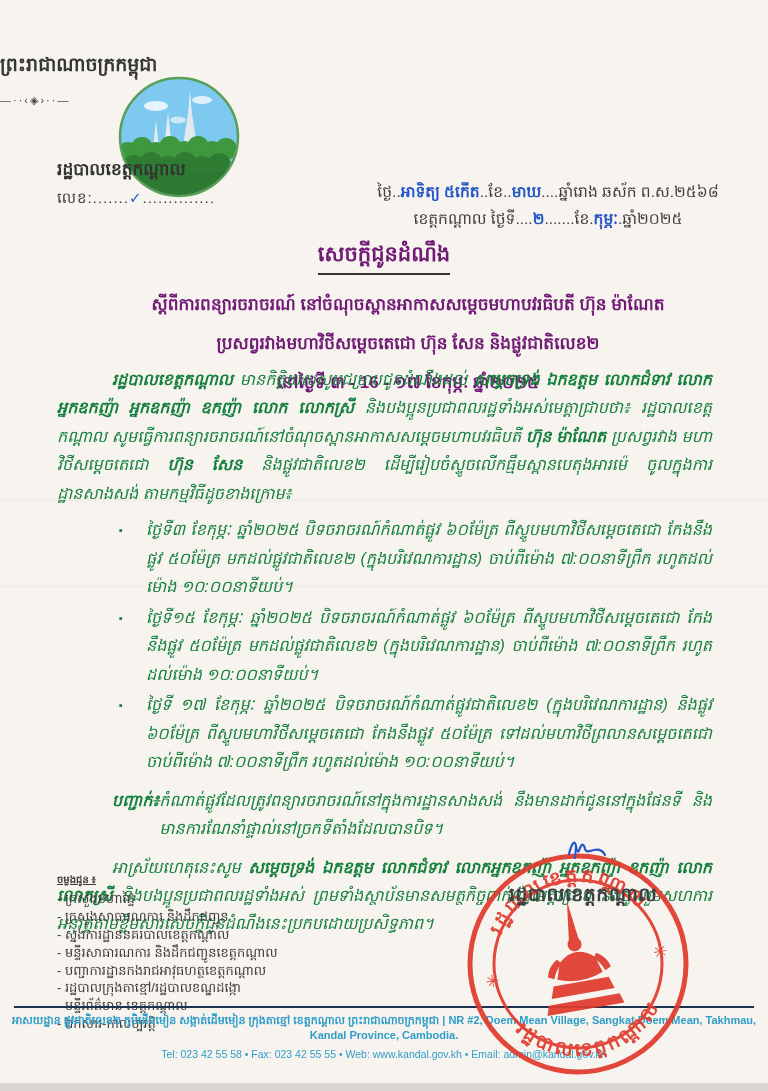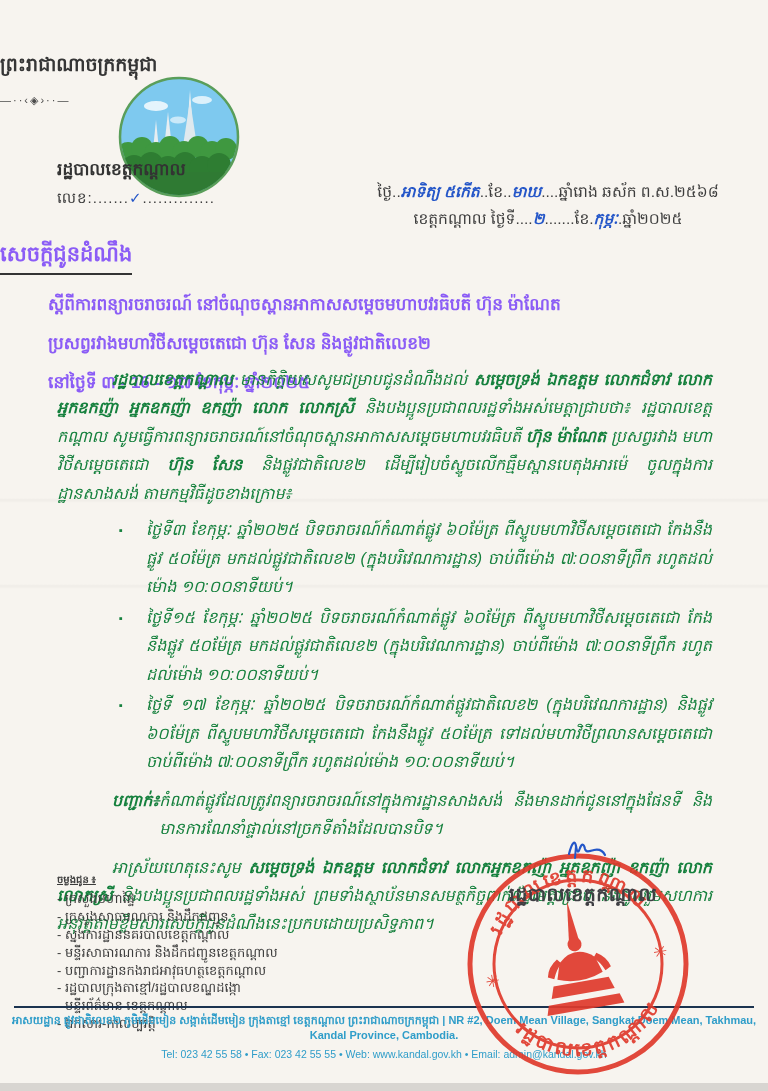--- a/index.html
+++ b/index.html
@@ -21,26 +21,26 @@
   }
   .kingdom-head{position:absolute;top:52px;left:0;width:100%;text-align:left;}
   .kingdom-head .l1{font-size:19px;font-weight:bold;color:#353535;}
   .kingdom-head .l2{font-size:19px;font-weight:bold;color:#353535;margin-top:9px;}
   .ornament{margin-top:14px;font-size:11px;letter-spacing:2px;color:#4a4a4a;}
 
   .logo{position:absolute;left:118px;top:76px;width:122px;height:122px;}
 
   .authority{position:absolute;left:57px;top:158px;font-size:17px;font-weight:bold;color:#333;}
   .number-line{position:absolute;left:57px;top:188px;font-size:15px;color:#3d3d3d;letter-spacing:1px;}
-  .hw{color:#2456c8;font-style:italic;font-weight:bold;}
+  .hw{color:#2456c8;font-weight:bold;}
   .check{color:#2456c8;font-weight:bold;font-style:normal;}
 
   .date-block{position:absolute;left:352px;top:178px;width:392px;text-align:center;font-size:15.5px;color:#3d3d3d;line-height:1.75;}
 
-  .title-block{position:absolute;top:240px;left:0;width:100%;color:#8b5cf6;}
+  .title-block{position:absolute;top:240px;left:0;width:100%;text-align:center;color:#701a75;}
   .title-main{display:inline-block;font-size:21px;font-weight:bold;border-bottom:2.5px solid #343434;padding-bottom:2px;}
   .subtitle{font-size:17px;font-weight:bold;margin-top:12px;line-height:1.6;padding-left:48px;}
   .subtitle.first{margin-top:16px;}
 
   .body-block{position:absolute;left:57px;top:366px;width:655px;font-size:16px;line-height:1.78;text-align:justify;color:#15803d;font-style:italic;}
   .body-block p{margin:0;}
   .indent{text-indent:55px;}
   .bold{font-weight:bold;}
   ul.closures{list-style:none;margin:8px 0 0 0;padding:0;}
   ul.closures li{display:flex;margin-top:2px;}

